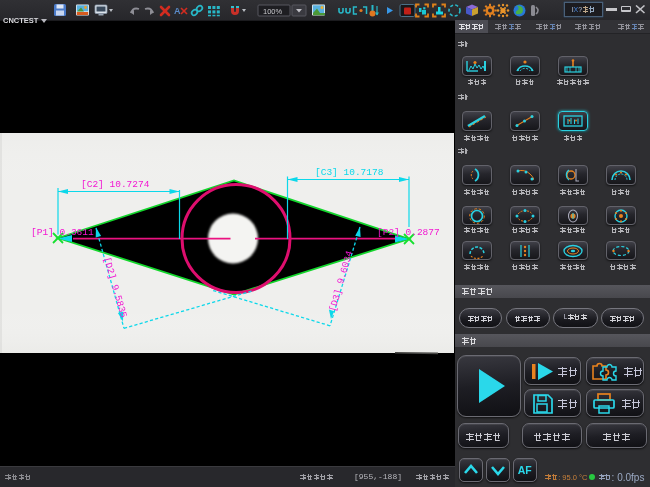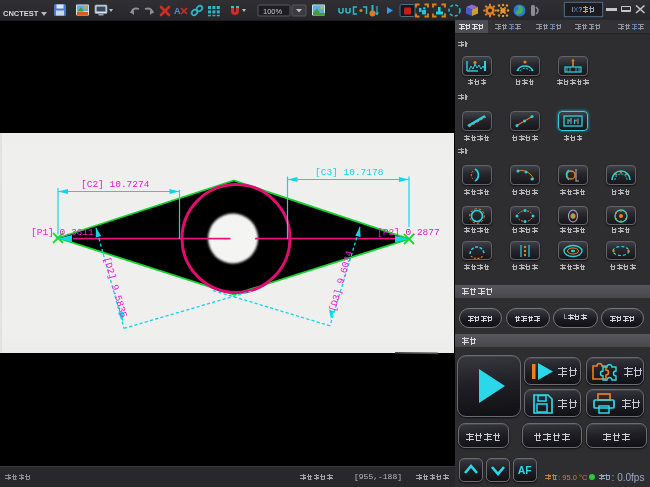--- a/index.html
+++ b/index.html
@@ -112,21 +112,21 @@
 </g>
 <polygon points="360,207 355.2,215.7 360.6,216.9" fill="#0cd8ea"></polygon>
 <polygon points="331,299 328.9,289.6 334.1,291.2" fill="#0cd8ea"></polygon>
 <text transform="translate(335,292) rotate(-74)" font-family="Liberation Mono,monospace" font-size="9.5" fill="#f217d2">[D3] 9.6034</text>
 
 <line x1="395" y1="332.8" x2="438" y2="333.4" stroke="#4a4a48" stroke-width="1.6"></line>
 </svg>
 </div>
 
 <div id="tb">
-<div class="ab" style="left:3px;top:7px;width:60px;height:14px;color:#d8d8dc;font-size:7.5px;font-weight:bold;line-height:14px;white-space:nowrap;">CNCTEST<span style="display:inline-block;width:0;height:0;border-left:3px solid transparent;border-right:3px solid transparent;border-top:4px solid #b8b8be;margin-left:3px;vertical-align:middle;"></span></div>
+<div class="ab" style="left:3px;top:14px;width:60px;height:14px;color:#d8d8dc;font-size:7.5px;font-weight:bold;line-height:14px;white-space:nowrap;">CNCTEST<span style="display:inline-block;width:0;height:0;border-left:3px solid transparent;border-right:3px solid transparent;border-top:4px solid #b8b8be;margin-left:3px;vertical-align:middle;"></span></div>
 <svg class="ab" style="left:53px;top:3px;" width="555" height="15" viewBox="0 0 555 15">
 
 <g transform="translate(1,0)">
           <rect x="0" y="1" width="12" height="12" rx="1.5" fill="#4a7ac8"></rect>
           <rect x="2.5" y="1.5" width="7" height="4" fill="#dfe8f5"></rect>
           <rect x="2" y="7.5" width="8" height="5" fill="#c8d6ee"></rect>
         </g>
 
 <g transform="translate(23,0)">
           <rect x="0" y="1.5" width="13" height="11" rx="1" fill="#e8edf2"></rect>

